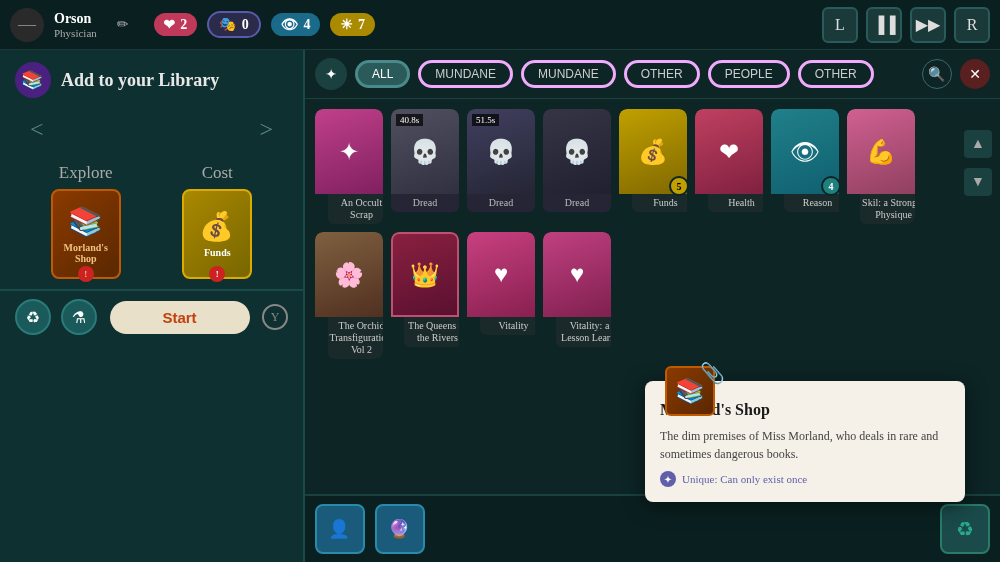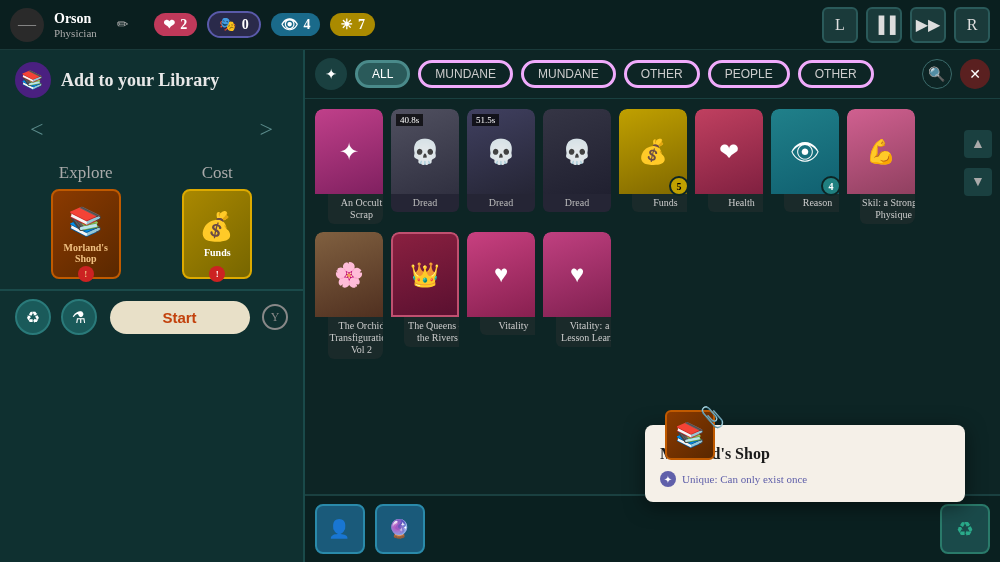--- a/index.html
+++ b/index.html
@@ -645,20 +645,21 @@
 
   <div class="scroll-arrows">
     <div class="scroll-arrow">▲</div>
     <div class="scroll-arrow">▼</div>
   </div>
 
   <div class="tooltip-popup">
     <div class="tooltip-icon">📚</div>
     <div class="tooltip-clip">📎</div>
     <div class="tooltip-title">Morland's Shop</div>
+    <div class="tooltip-desc">The dim premises of Miss Morland, who deals in rare and sometimes dangerous books.</div>
     <div class="tooltip-unique">
       <div class="tooltip-unique-icon">✦</div>
       <span>Unique: Can only exist once</span>
     </div>
   </div>
 
   <div class="bottom-bar-right">
     <div class="bottom-btn active">👤</div>
     <div class="bottom-btn active">🔮</div>
     <div class="bottom-spacer"></div>

